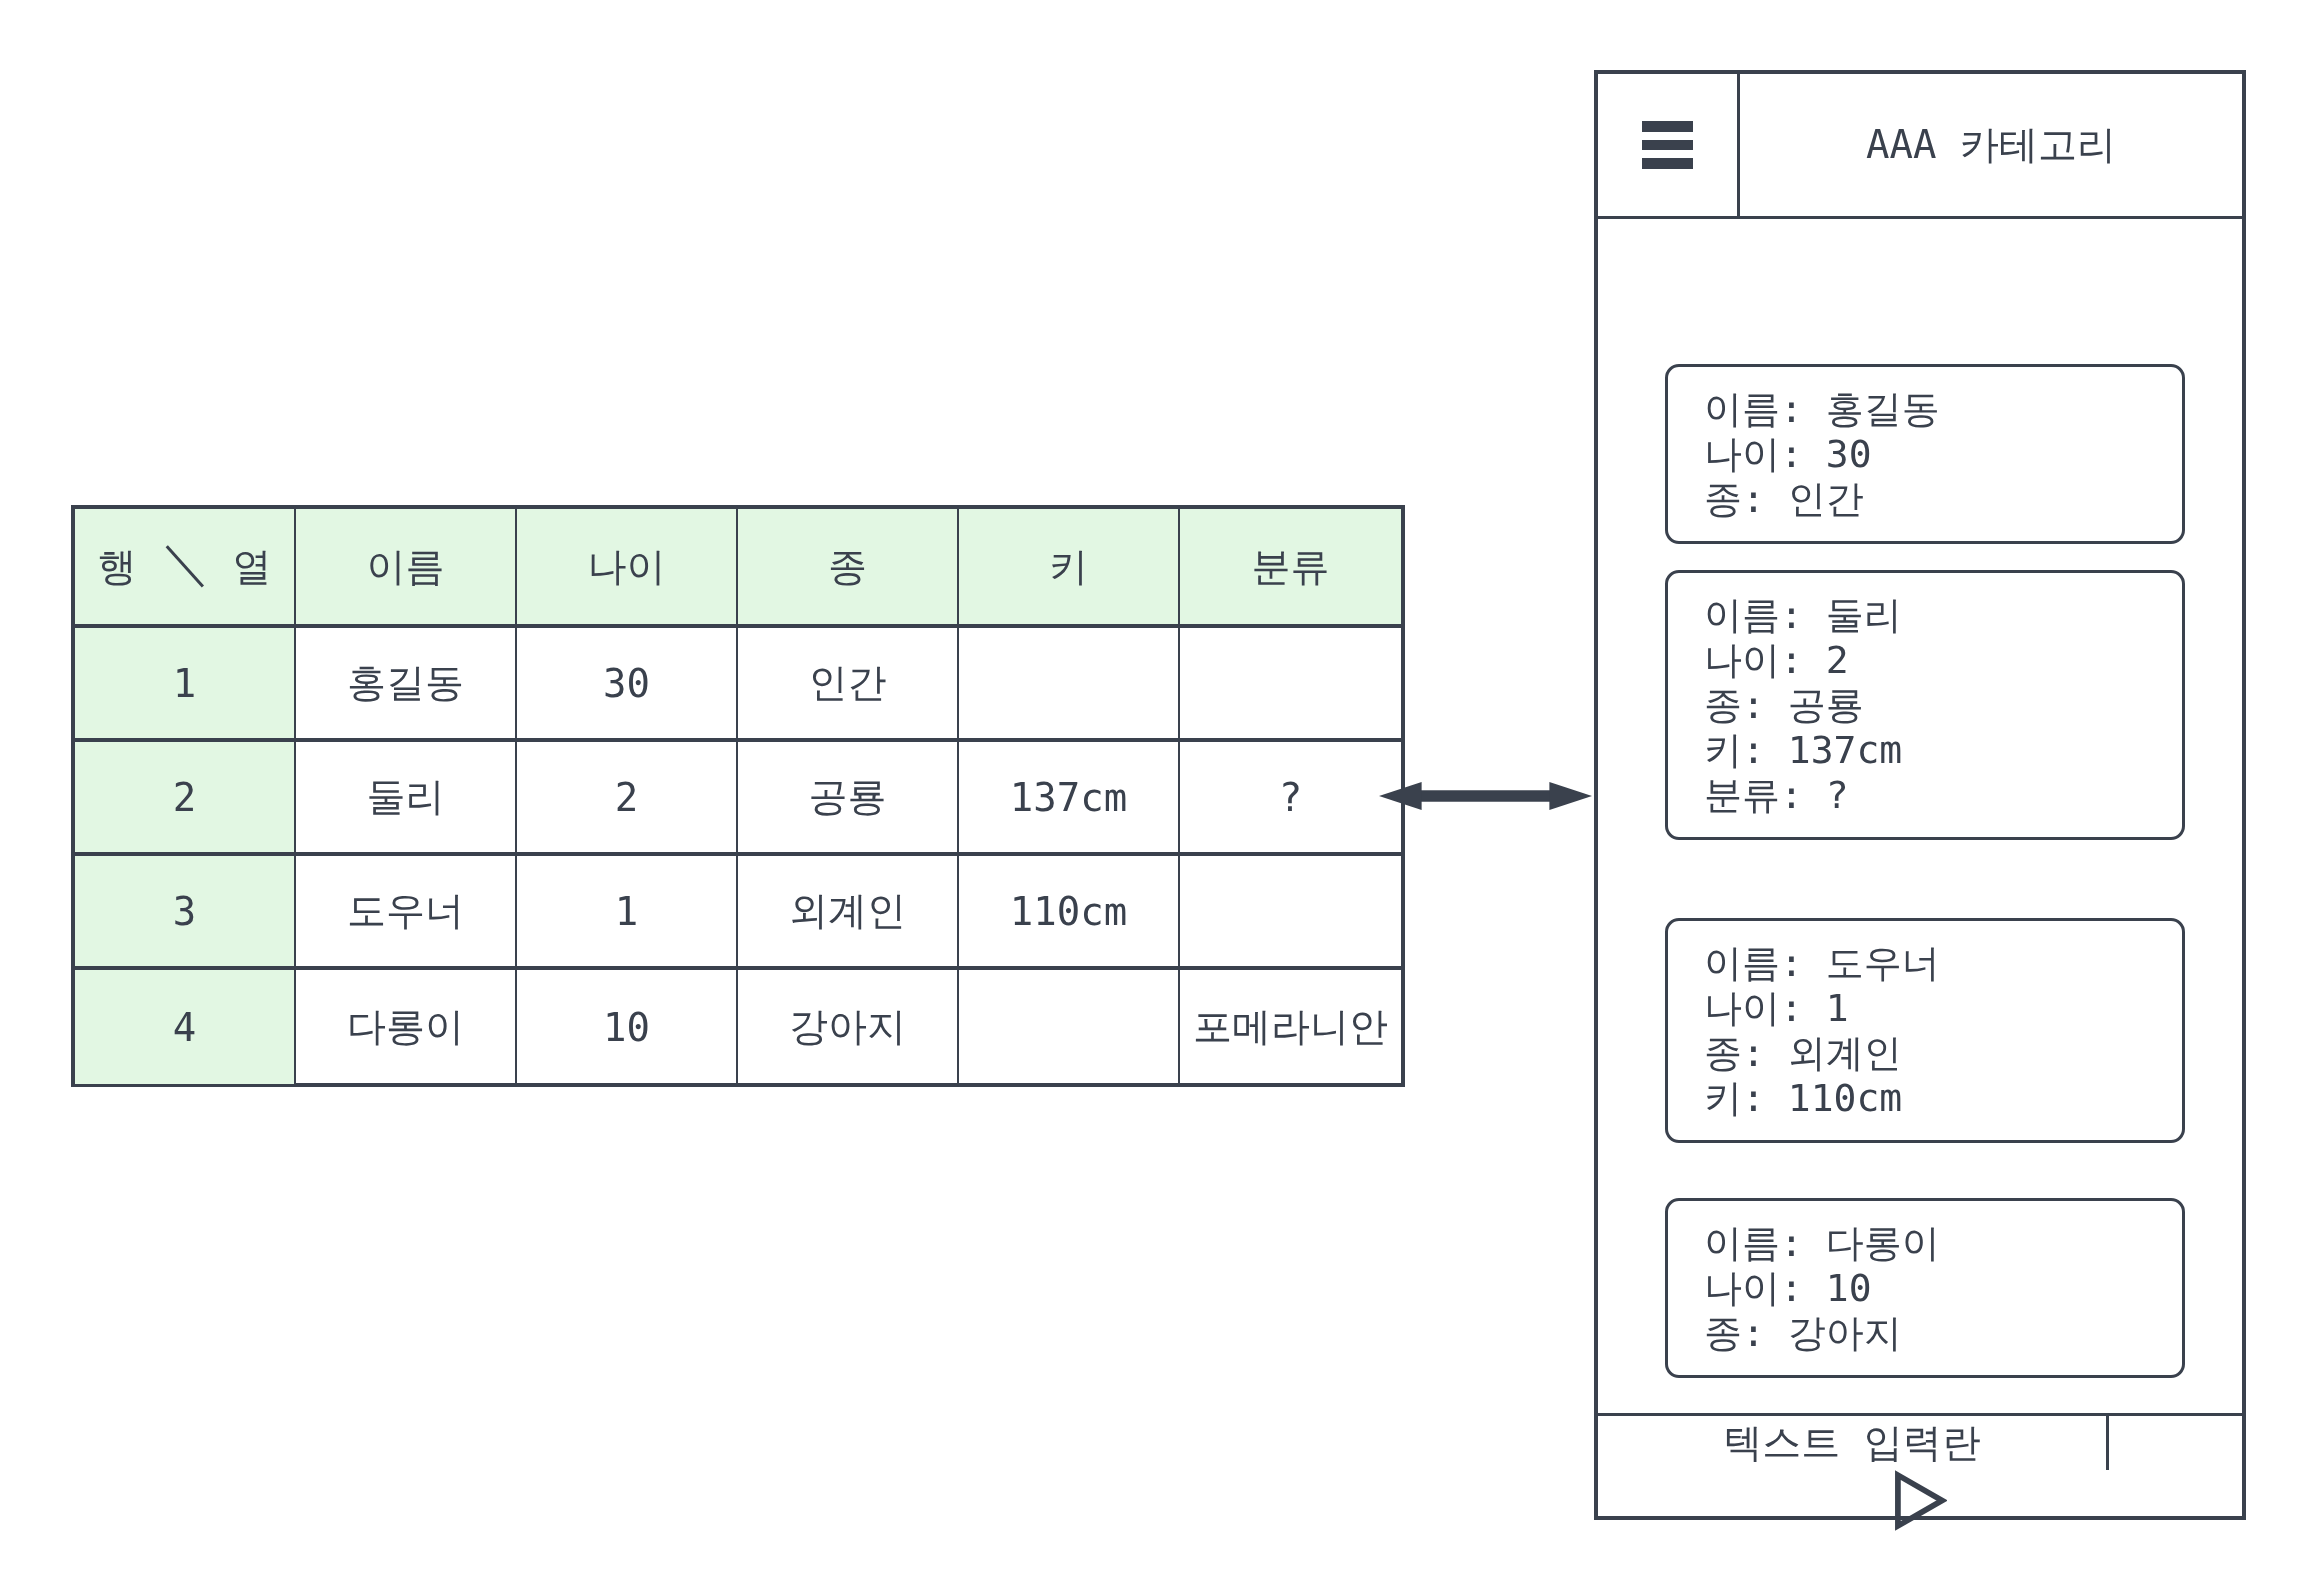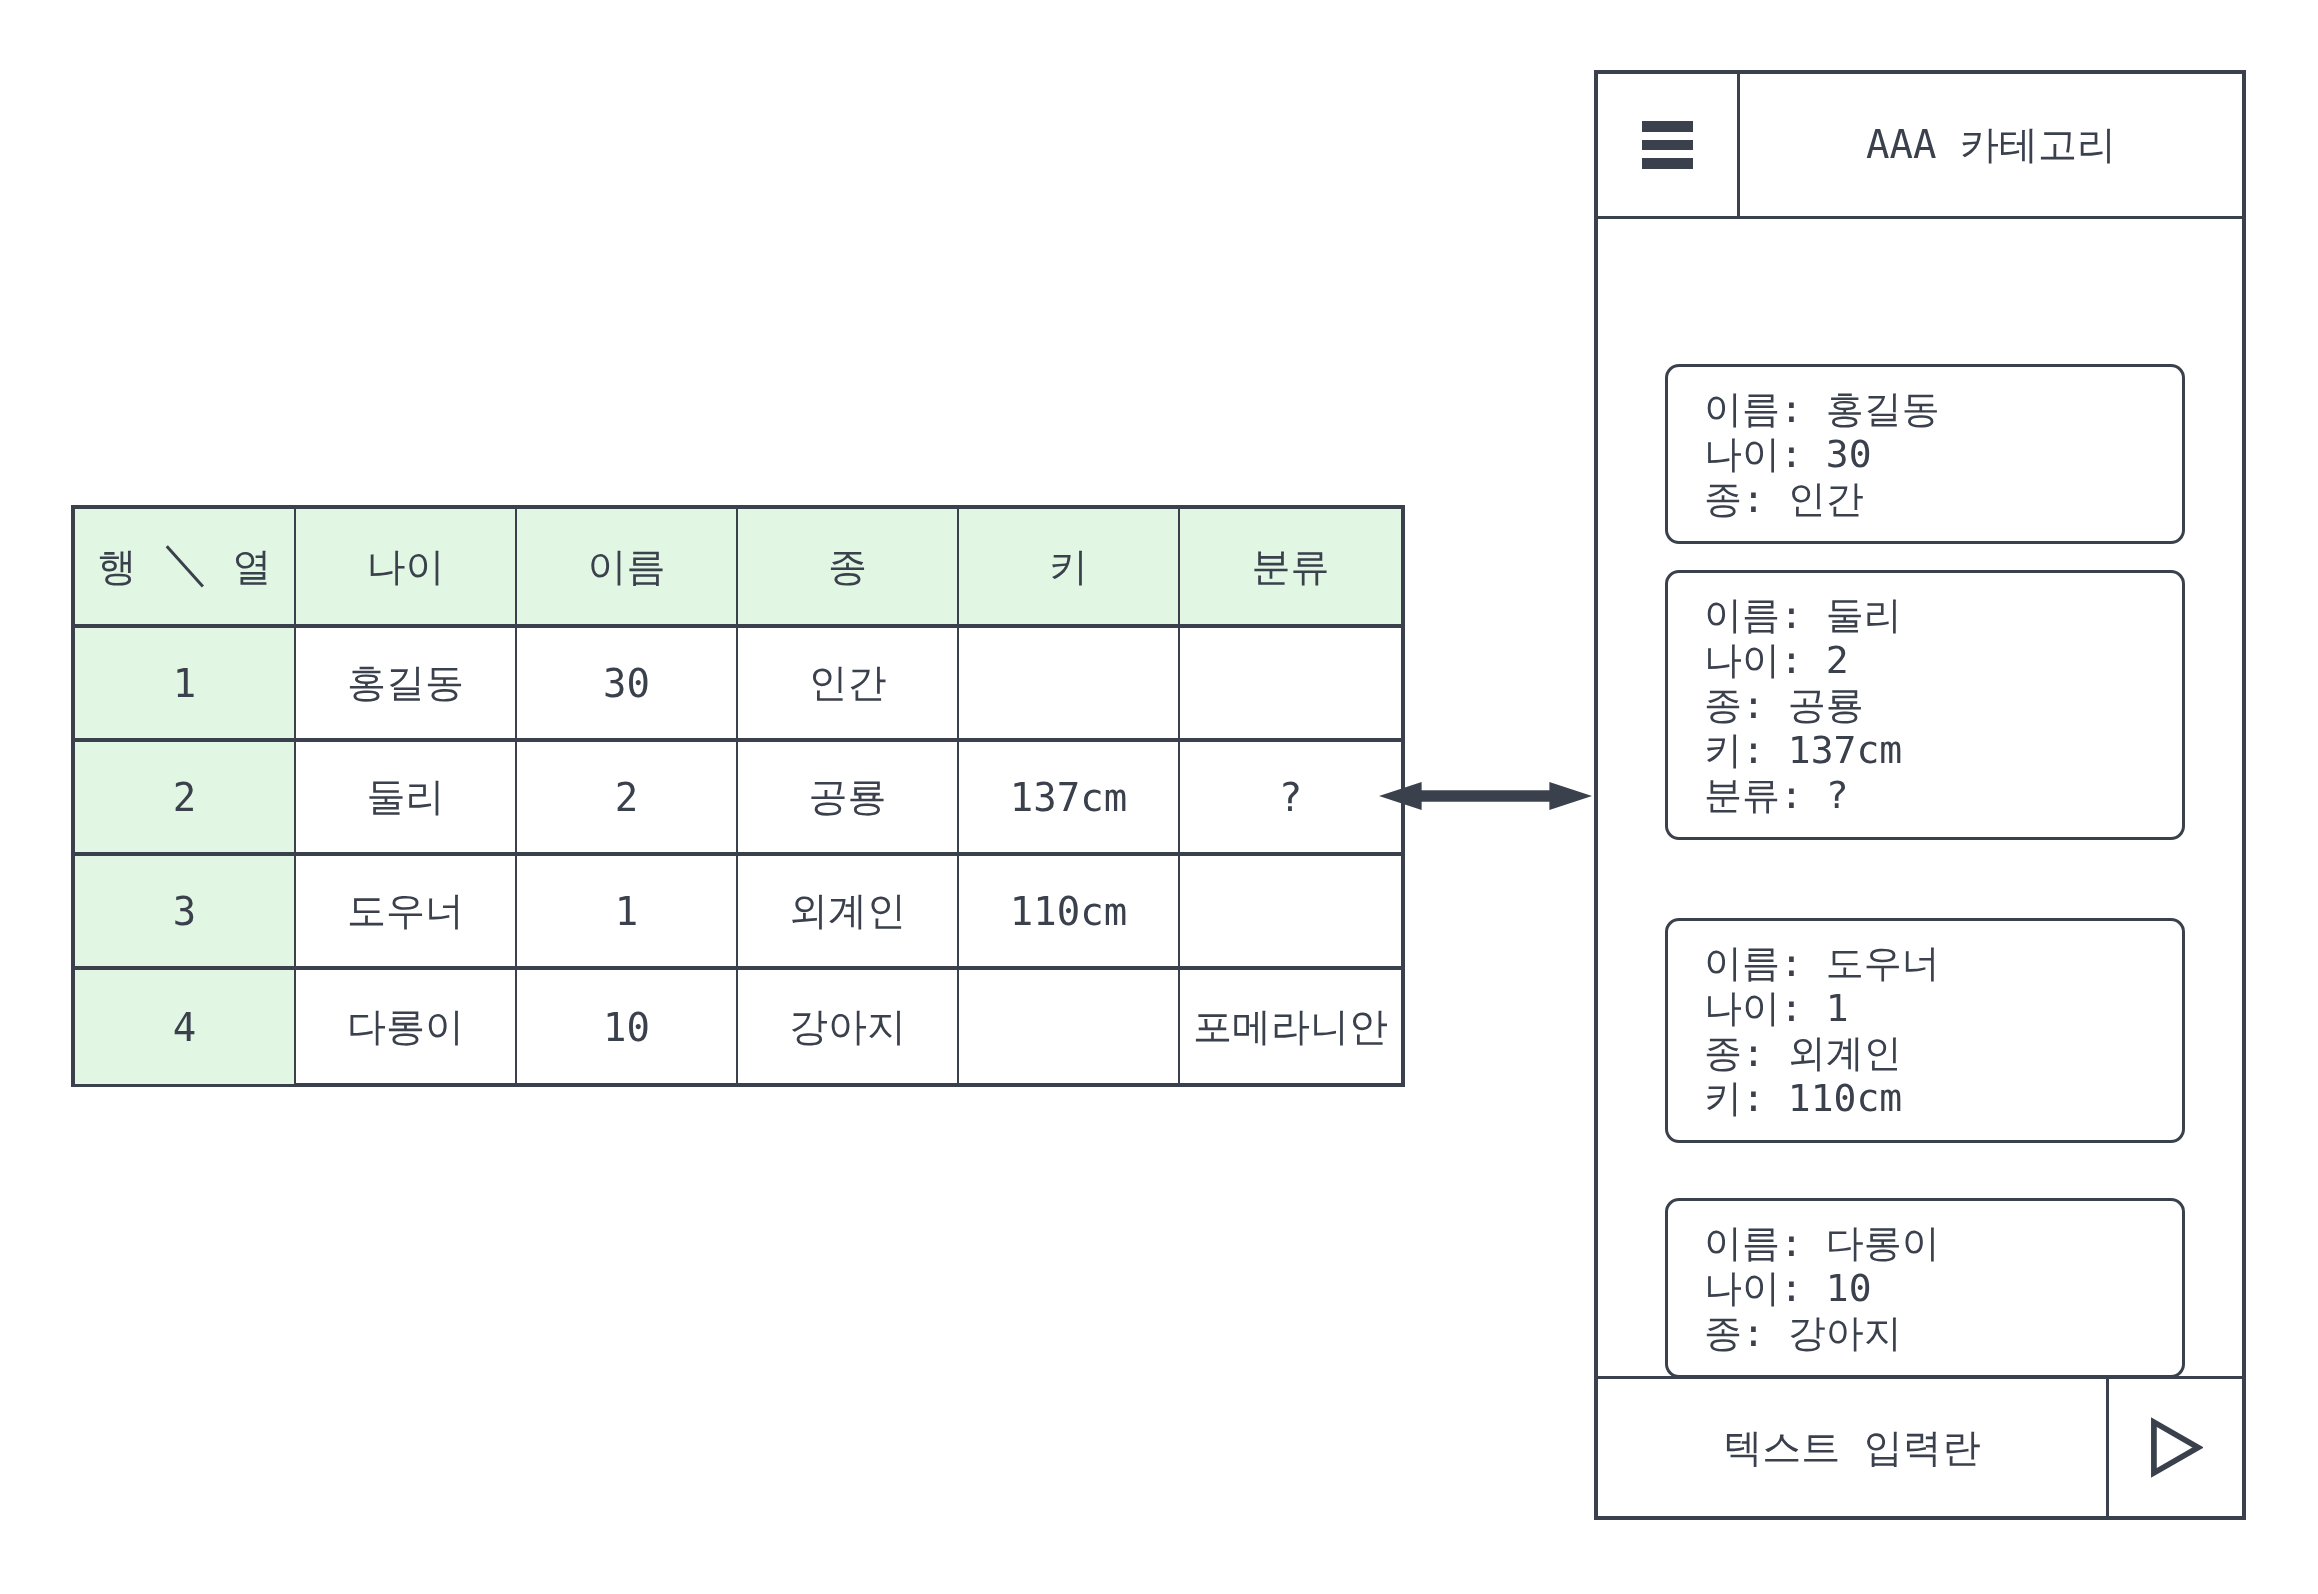--- a/index.html
+++ b/index.html
@@ -84,24 +84,25 @@
     padding:19.6px 19.6px 19.6px 36px;
     font-size:38px;line-height:45px;
     background:#ffffff;
     white-space:nowrap;
   }
   .card-1{top:290px;}
   .card-2{top:496px;}
   .card-3{top:844px;}
   .card-4{top:1124px;}
   .input-bar{
-    position:absolute;left:0;right:0;bottom:0;height:140px;
+    position:absolute;left:0;right:0;bottom:0;height:103px;
     border-top:3.3px solid var(--ink);
     display:flex;
     background:#ffffff;
+    flex-direction:column;
   }
   .text-input{
     width:511px;height:100%;
     border-right:3.3px solid var(--ink);
     display:flex;align-items:center;justify-content:center;
     font-size:39px;white-space:nowrap;
   }
   .send-btn{
     flex:1;display:flex;align-items:center;justify-content:center;
   }
@@ -111,22 +112,22 @@
 
 <div class="canvas">
 
   <div class="sheet">
 
     <div class="cell head corner">
       <span>행</span>
       <span class="diag"></span>
       <span>열</span>
     </div>
+    <div class="cell head">이름</div>
     <div class="cell head">나이</div>
-    <div class="cell head">이름</div>
     <div class="cell head">종</div>
     <div class="cell head">키</div>
     <div class="cell head last-col">분류</div>
 
     <div class="cell rownum">1</div>
     <div class="cell">홍길동</div>
     <div class="cell">30</div>
     <div class="cell">인간</div>
     <div class="cell"></div>
     <div class="cell last-col"></div>

